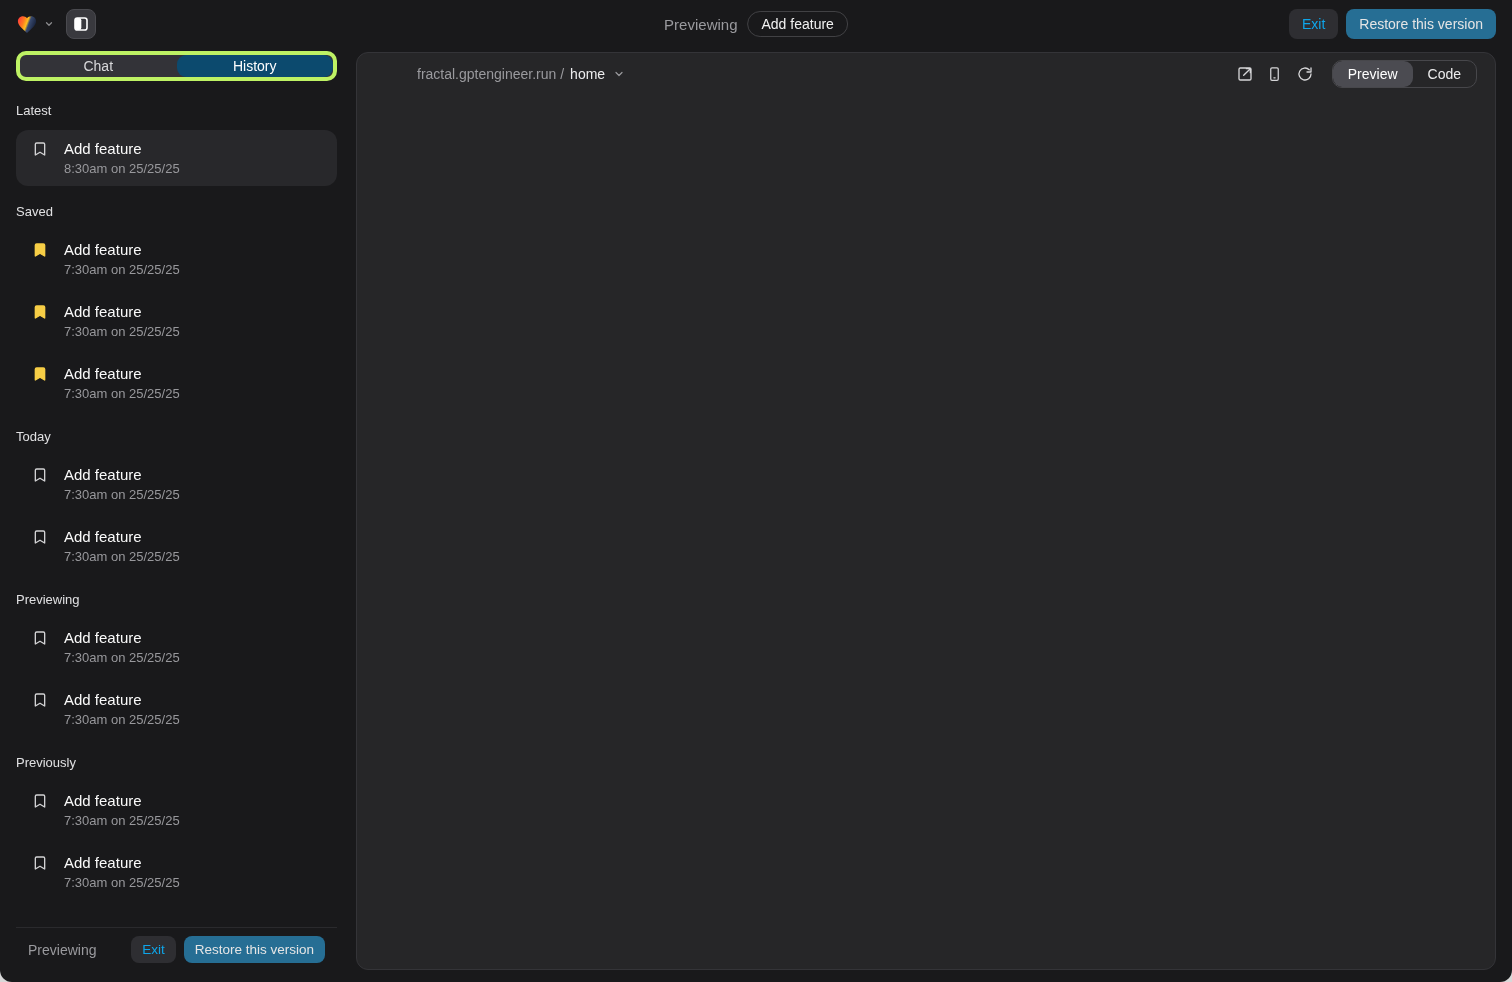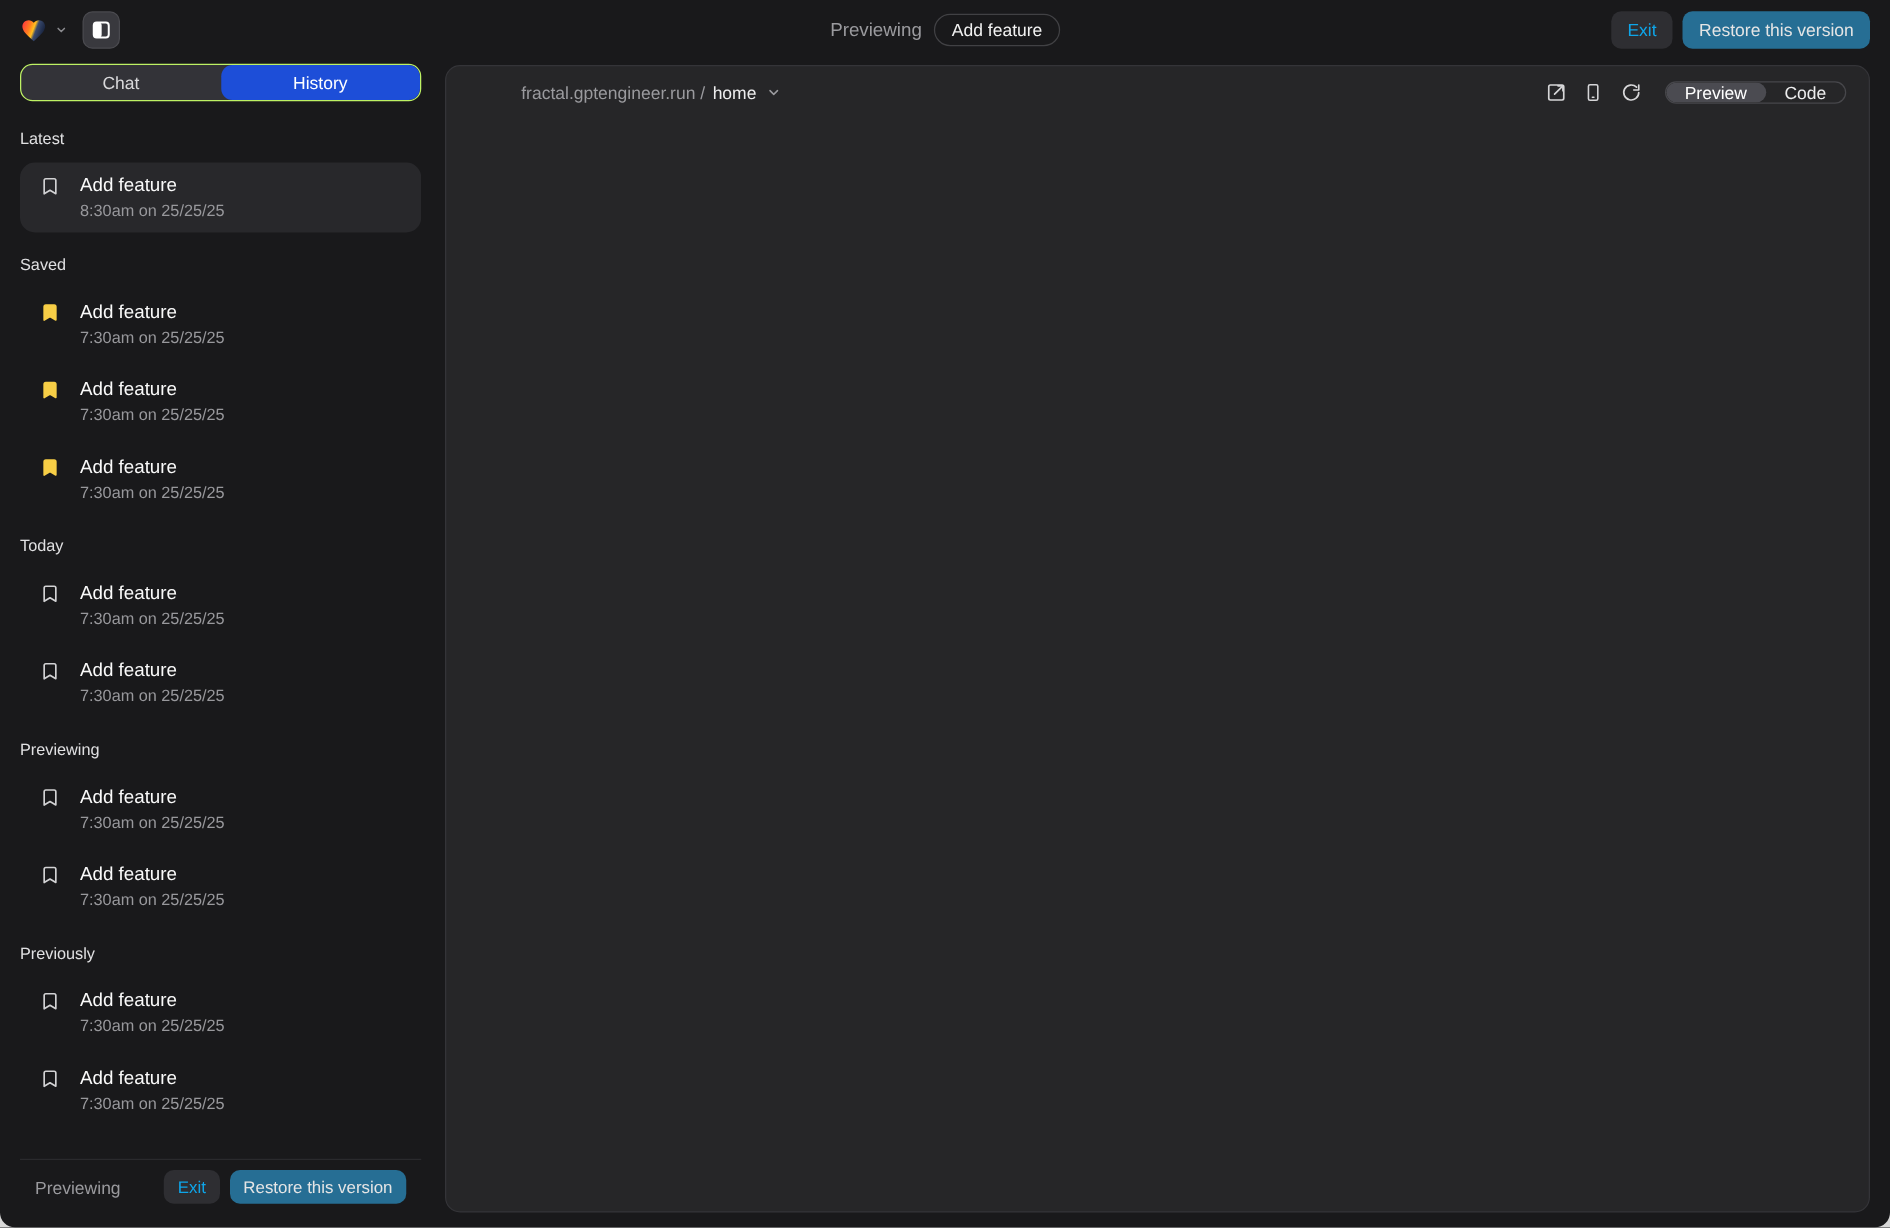--- a/index.html
+++ b/index.html
@@ -52,28 +52,28 @@
   .btn-exit { background:#2e2e32; color:#0ea5e9; padding:7px 13px; }
   .btn-restore { background:#266e94; color:#e5e5e5; padding:7px 13px; }
 
   
   .sidebar {
     position:absolute; left:16px; top:51px; bottom:11px; width:321px;
     display:flex; flex-direction:column;
   }
   .seg-tabs {
     height:30px; flex:none;
-    background:#333338; border:1px solid #bef264; border-radius:10px;
+    background:#333338; border:4px solid #bef264; border-radius:10px;
     display:flex; padding:0; overflow:hidden;
   }
   .seg-tab {
     flex:1; display:flex; align-items:center; justify-content:center;
     font-size:14px; color:#d9d9db; cursor:pointer; border-radius:9px;
   }
-  .seg-tab.active { background:#1d4ed8; color:#ffffff; }
+  .seg-tab.active { background:#0c4a6e; color:#ffffff; }
 
   .history-list { flex:1; overflow:hidden; margin-top:4px; }
   .section-label { font-size:13px; color:#e0e0e2; margin:18px 0 12px 0; }
   .history-item {
     border-radius:12px; padding:10px 16px; margin-bottom:6px; cursor:pointer;
   }
   .history-item.selected { background:#28282b; }
   .item-title-row { display:flex; align-items:center; gap:16px; }
   .item-title { font-size:15px; color:#fafafa; }
   .item-time { font-size:13px; color:#98989c; margin-left:32px; margin-top:4px; }
@@ -99,21 +99,21 @@
   .url-prefix { color:#9a9a9e;margin-left:44px; }
   .url-page { color:#ededee; font-weight:500; }
   .url-caret { color:#9a9a9e; display:flex; margin-left:2px; }
   .panel-header-right { margin-left:auto; display:flex; align-items:center; gap:4px; }
   .icon-btn {
     width:26px; height:26px; display:flex; align-items:center; justify-content:center;
     background:transparent; border:none; color:#d6d6d8; cursor:pointer; border-radius:6px;
   }
   .view-toggle {
     margin-left:10px; display:flex; align-items:stretch;
-    border:1px solid #47474b; border-radius:10px; height:18px; overflow:hidden;text-align:right;
+    border:1px solid #47474b; border-radius:10px; height:28px; overflow:hidden;text-align:right;
   }
   .view-toggle-seg {
     display:flex; align-items:center; justify-content:center;
     font-size:14px; color:#ededee; padding:0 15px; cursor:pointer; border-radius:9px;
   }
   .view-toggle-seg.active { background:#4b4b51; color:#ffffff; }
 </style>
 </head>
 <body>
 

